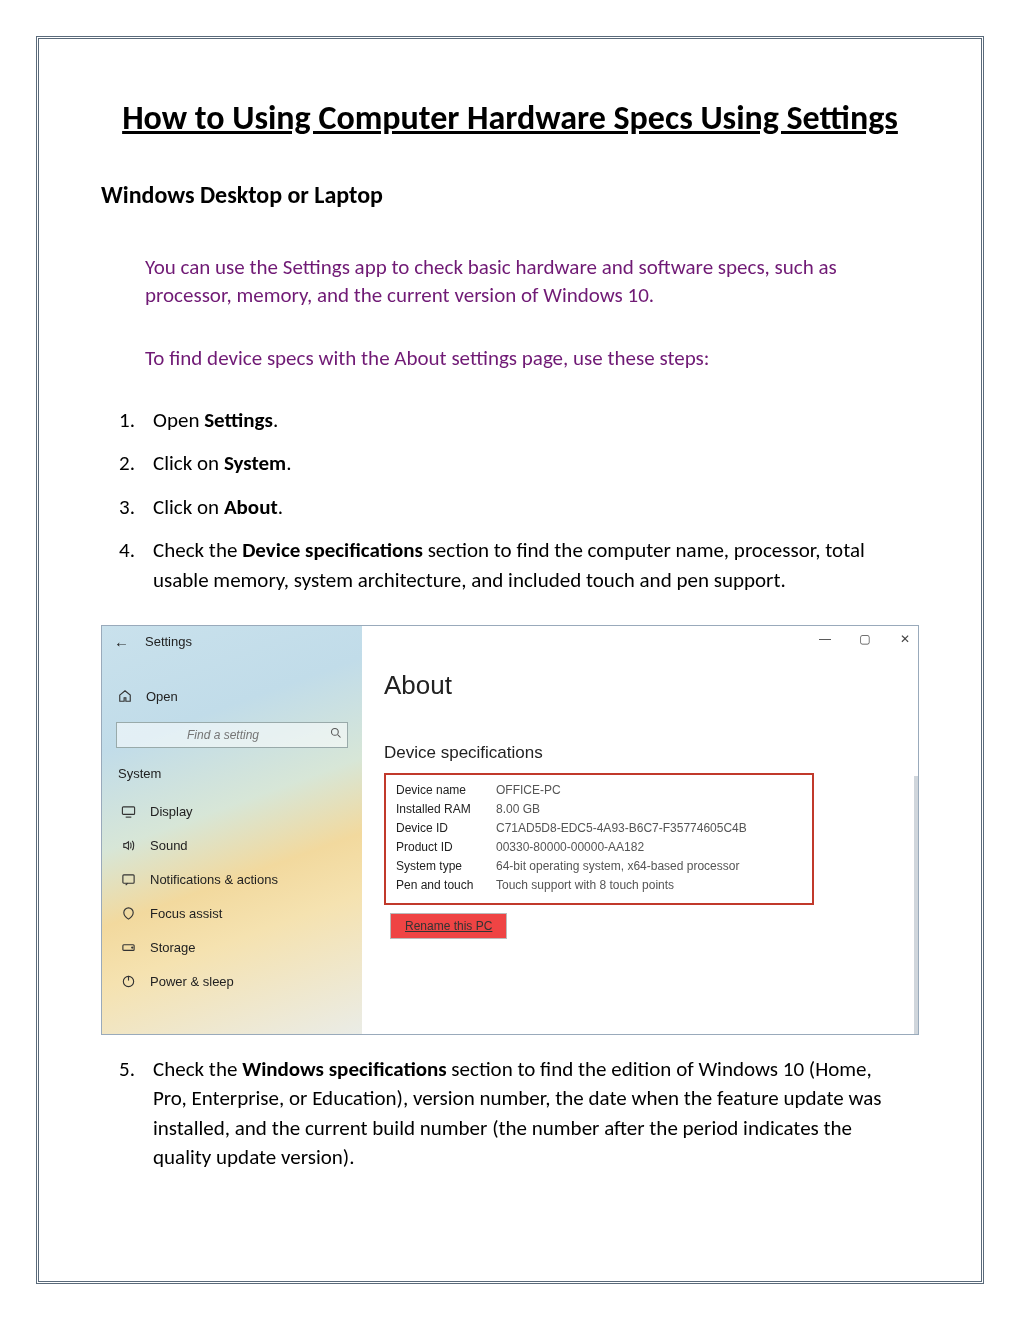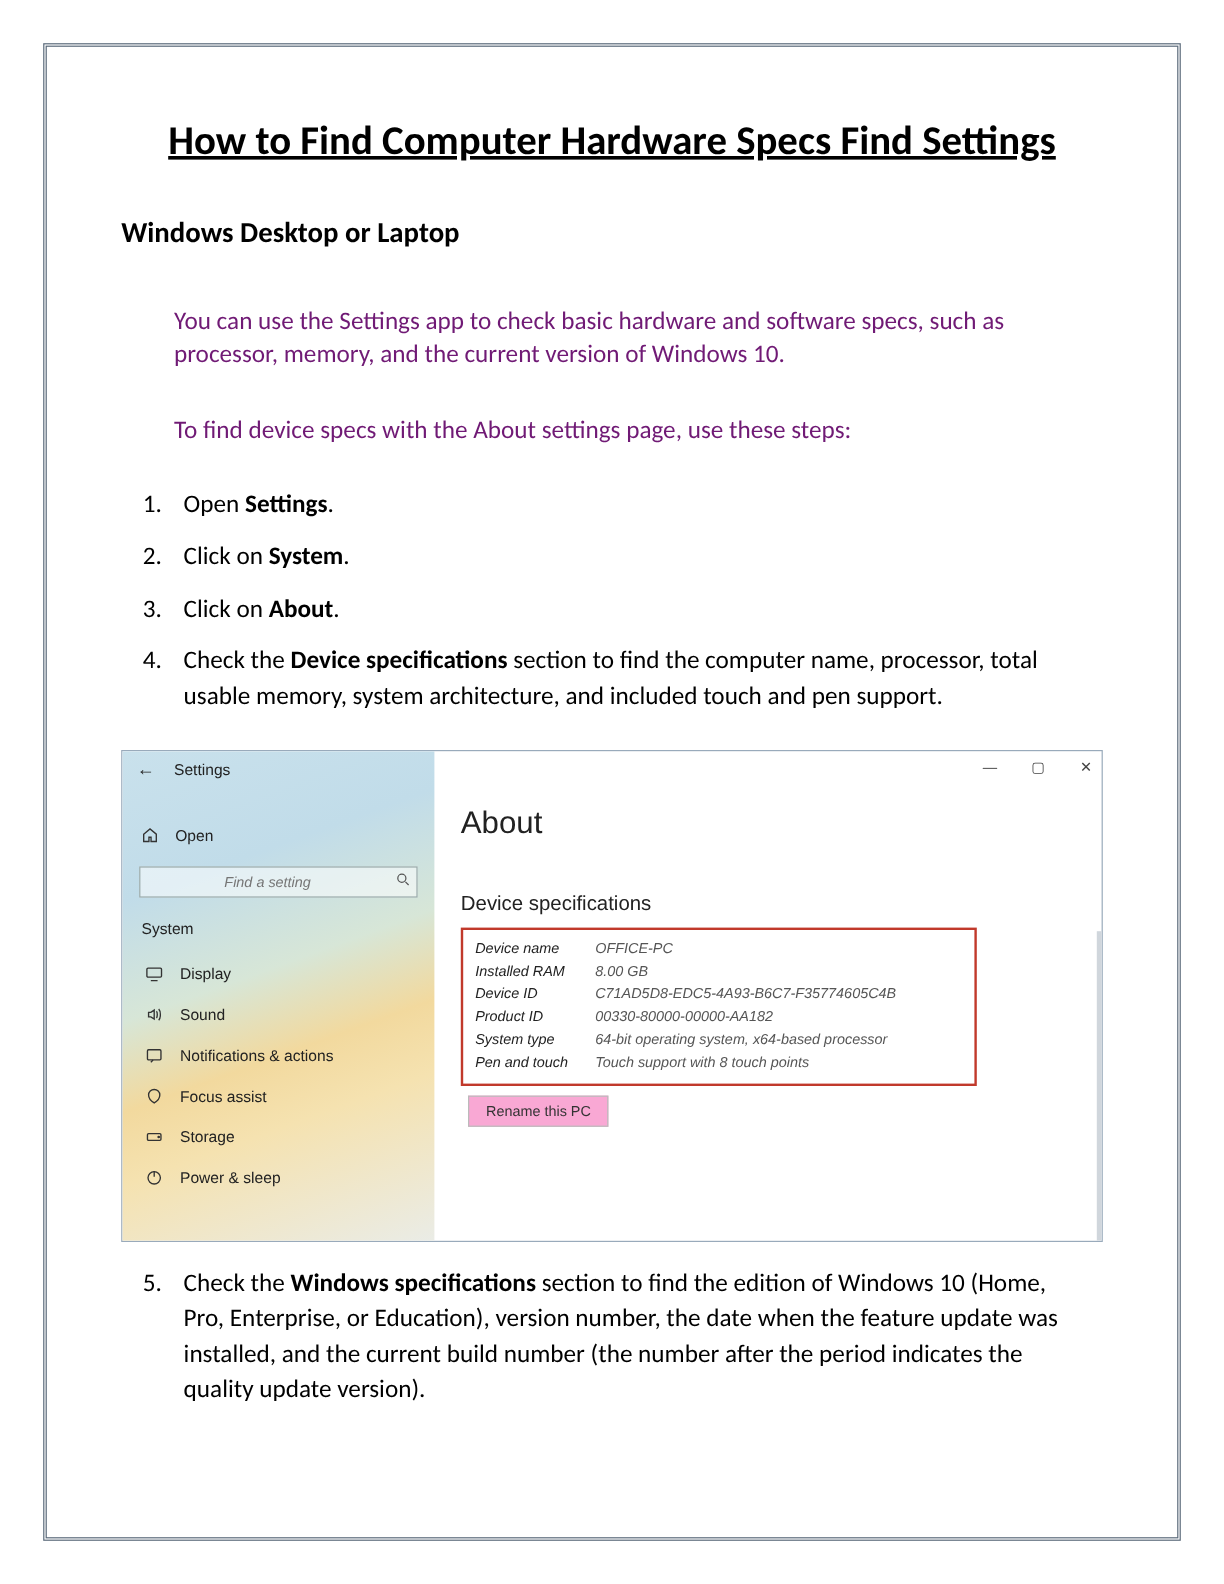--- a/index.html
+++ b/index.html
@@ -166,33 +166,33 @@
   .spec-box {
     border: 2px solid #c1392b;
     padding: 6px 10px 8px 10px;
     width: 430px;
   }
   .spec-row {
     display: flex;
     padding: 2.5px 0;
     font-size: 12px;
     color: #444;
-    font-style: italic;
   }
   .spec-row .label { width: 100px; color: #222; }
   .spec-row .val { flex: 1; color: #555; }
   .rename-btn {
     margin-top: 8px;
     margin-left: 6px;
     display: inline-block;
     border: 1px solid #bbb;
-    background: #f9a8d4;
+    background: #ef4444;
     padding: 5px 14px;
     font-size: 12px;
     color: #333;
+    text-decoration: underline;
   }
   .right-scroll {
     position: absolute;
     top: 150px;
     bottom: 0;
     right: 0;
     width: 4px;
     background: #d0d6dc;
   }
   .step5-wrap {
@@ -203,21 +203,21 @@
   .step5-wrap .row { display: flex; }
   .step5-wrap .num { width: 34px; flex-shrink: 0; }
   .step5-wrap .txt { flex: 1; padding-right: 30px; }
 </style>
 </head>
 <body>
 
 <div class="outer-border">
 <div class="inner-area">
 
-  <h1 class="doc-title">How to Find Computer Hardware Specs Find Settings</h1>
+  <h1 class="doc-title">How to Using Computer Hardware Specs Using Settings</h1>
   <h2 class="doc-subtitle">Windows Desktop or Laptop</h2>
 
   <p class="intro">You can use the Settings app to check basic hardware and software specs, such as processor, memory, and the current version of Windows 10.</p>
   <p class="intro">To find device specs with the About settings page, use these steps:</p>
 
   <ol class="steps">
     <li>
       <span class="num">1.</span>
       <span class="txt"><span>Open </span><b>Settings</b><span>.</span></span>
     </li>

